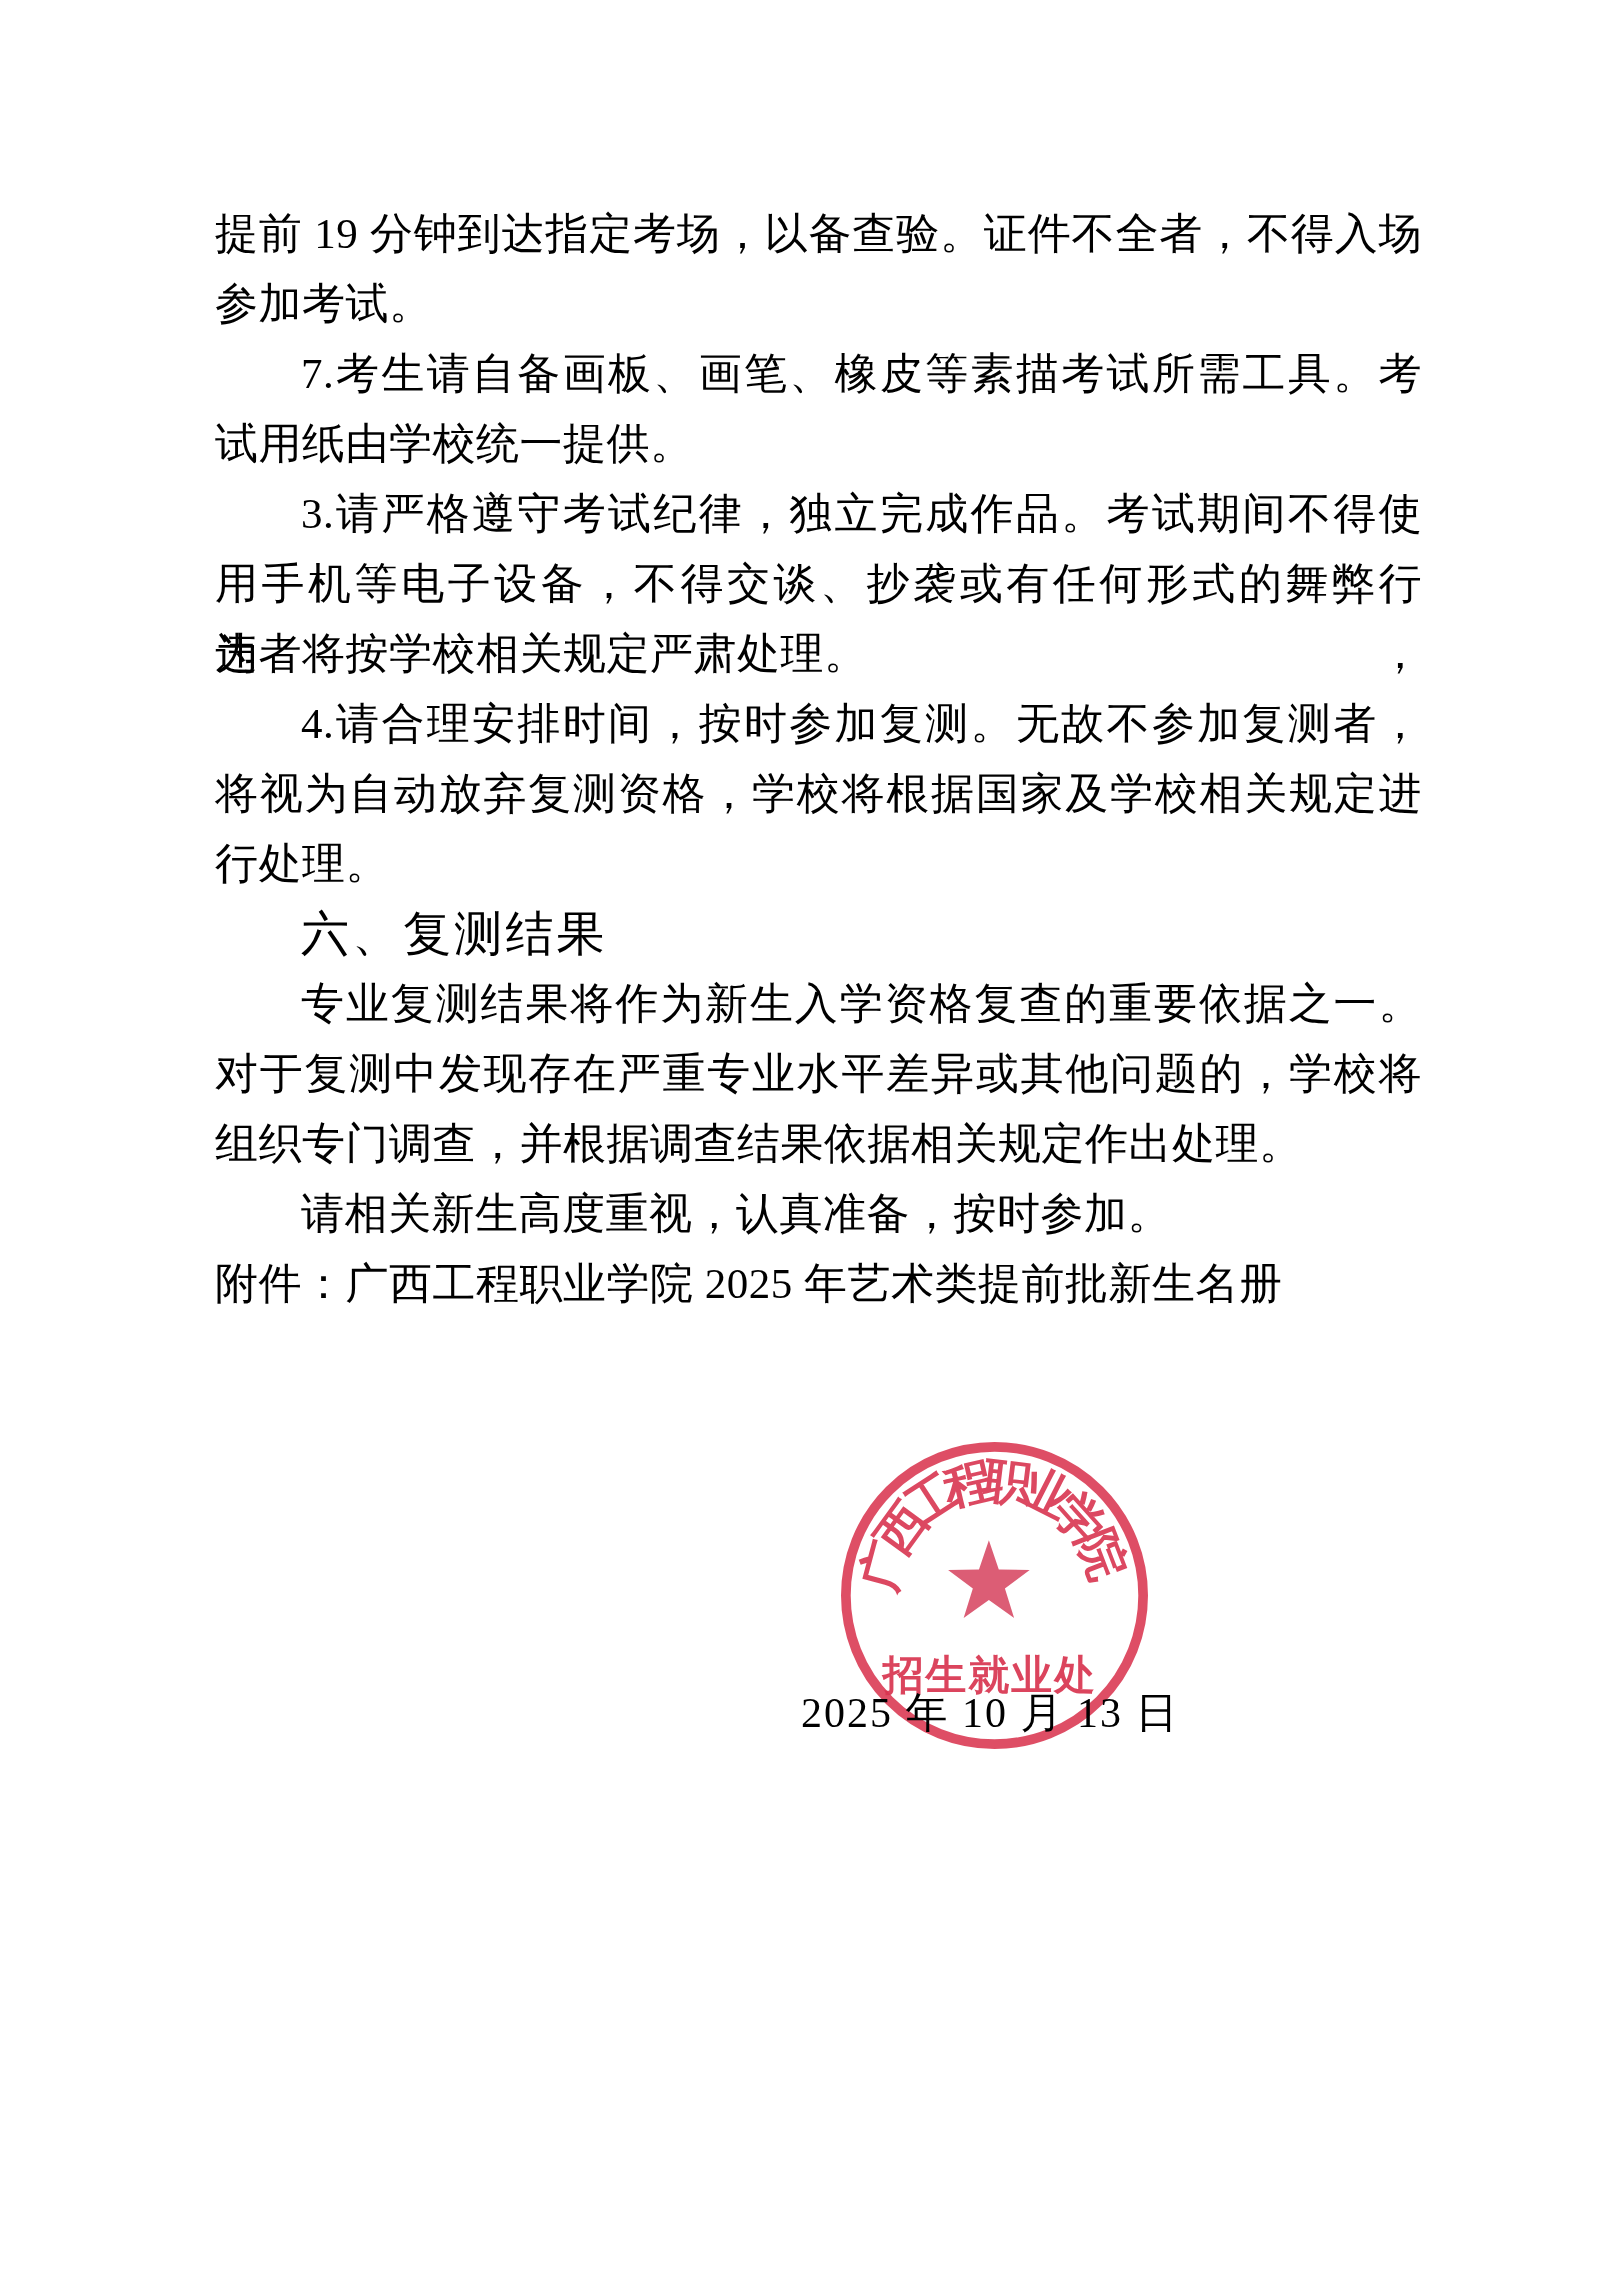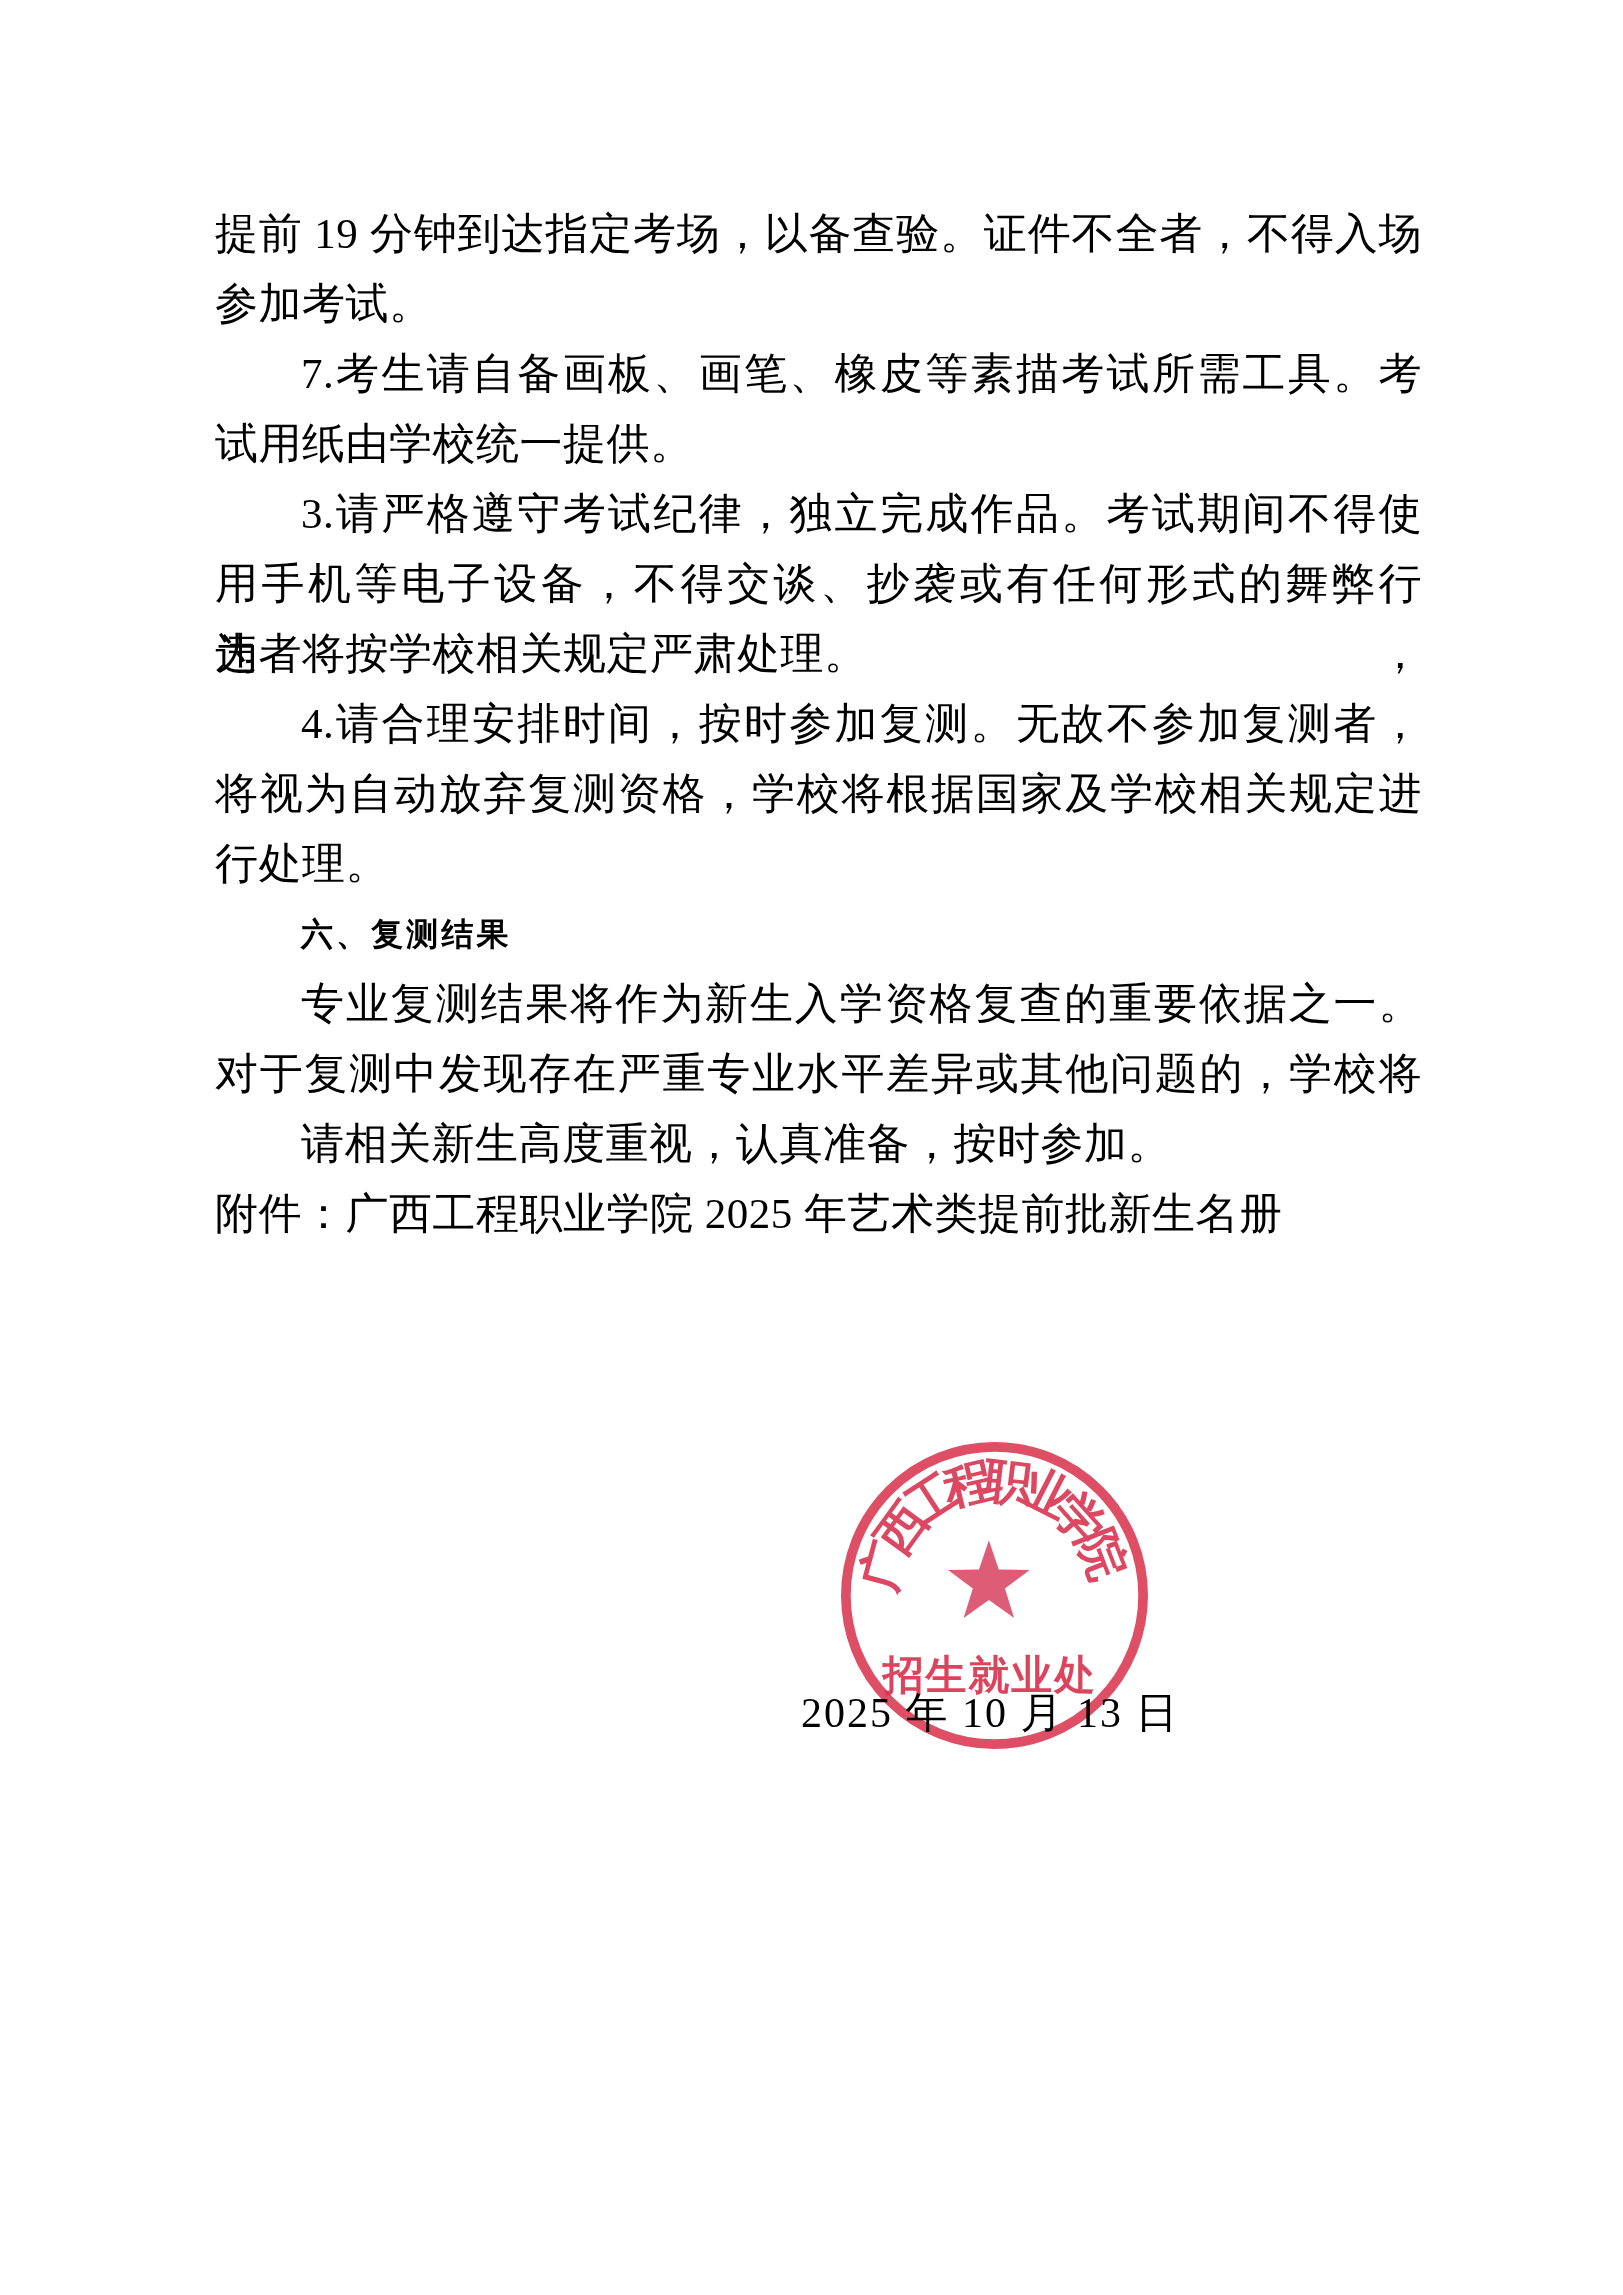--- a/index.html
+++ b/index.html
@@ -27,22 +27,22 @@
   }
   .line.fill {
     white-space: normal;
     text-align: justify;
     text-align-last: justify;
     -moz-text-align-last: justify;
   }
   .line.indent { padding-left: 86px; }
   .line.heading {
     font-family: "Liberation Sans", "DejaVu Sans", sans-serif;
-    font-weight: 700;
-    font-size: 32px;
+    font-weight: 400;
+    font-size: 48px;
     letter-spacing: 3.1px;
   }
   .signature {
     position: absolute;
     left: 699px;
     top: 1609px;
     font-size: 44px;
     line-height: 56px;
     letter-spacing: 0.5px;
     white-space: nowrap;
@@ -99,20 +99,21 @@
     <div class="line">试用纸由学校统一提供。</div>
     <div class="line indent fill">3.请严格遵守考试纪律，独立完成作品。考试期间不得使</div>
     <div class="line fill">用手机等电子设备，不得交谈、抄袭或有任何形式的舞弊行为，</div>
     <div class="line">违者将按学校相关规定严肃处理。</div>
     <div class="line indent fill">4.请合理安排时间，按时参加复测。无故不参加复测者，</div>
     <div class="line fill">将视为自动放弃复测资格，学校将根据国家及学校相关规定进</div>
     <div class="line">行处理。</div>
     <div class="line indent heading">六、复测结果</div>
     <div class="line indent fill">专业复测结果将作为新生入学资格复查的重要依据之一。</div>
     <div class="line fill">对于复测中发现存在严重专业水平差异或其他问题的，学校将</div>
+    <div class="line">组织专门调查，并根据调查结果依据相关规定作出处理。</div>
     <div class="line indent">请相关新生高度重视，认真准备，按时参加。</div>
     <div class="line">附件：广西工程职业学院 2025 年艺术类提前批新生名册</div>
   </div>
 
   <div class="dateline">2025 年 10 月 13 日</div>
 
 </div>
 
 
 </body></html>

